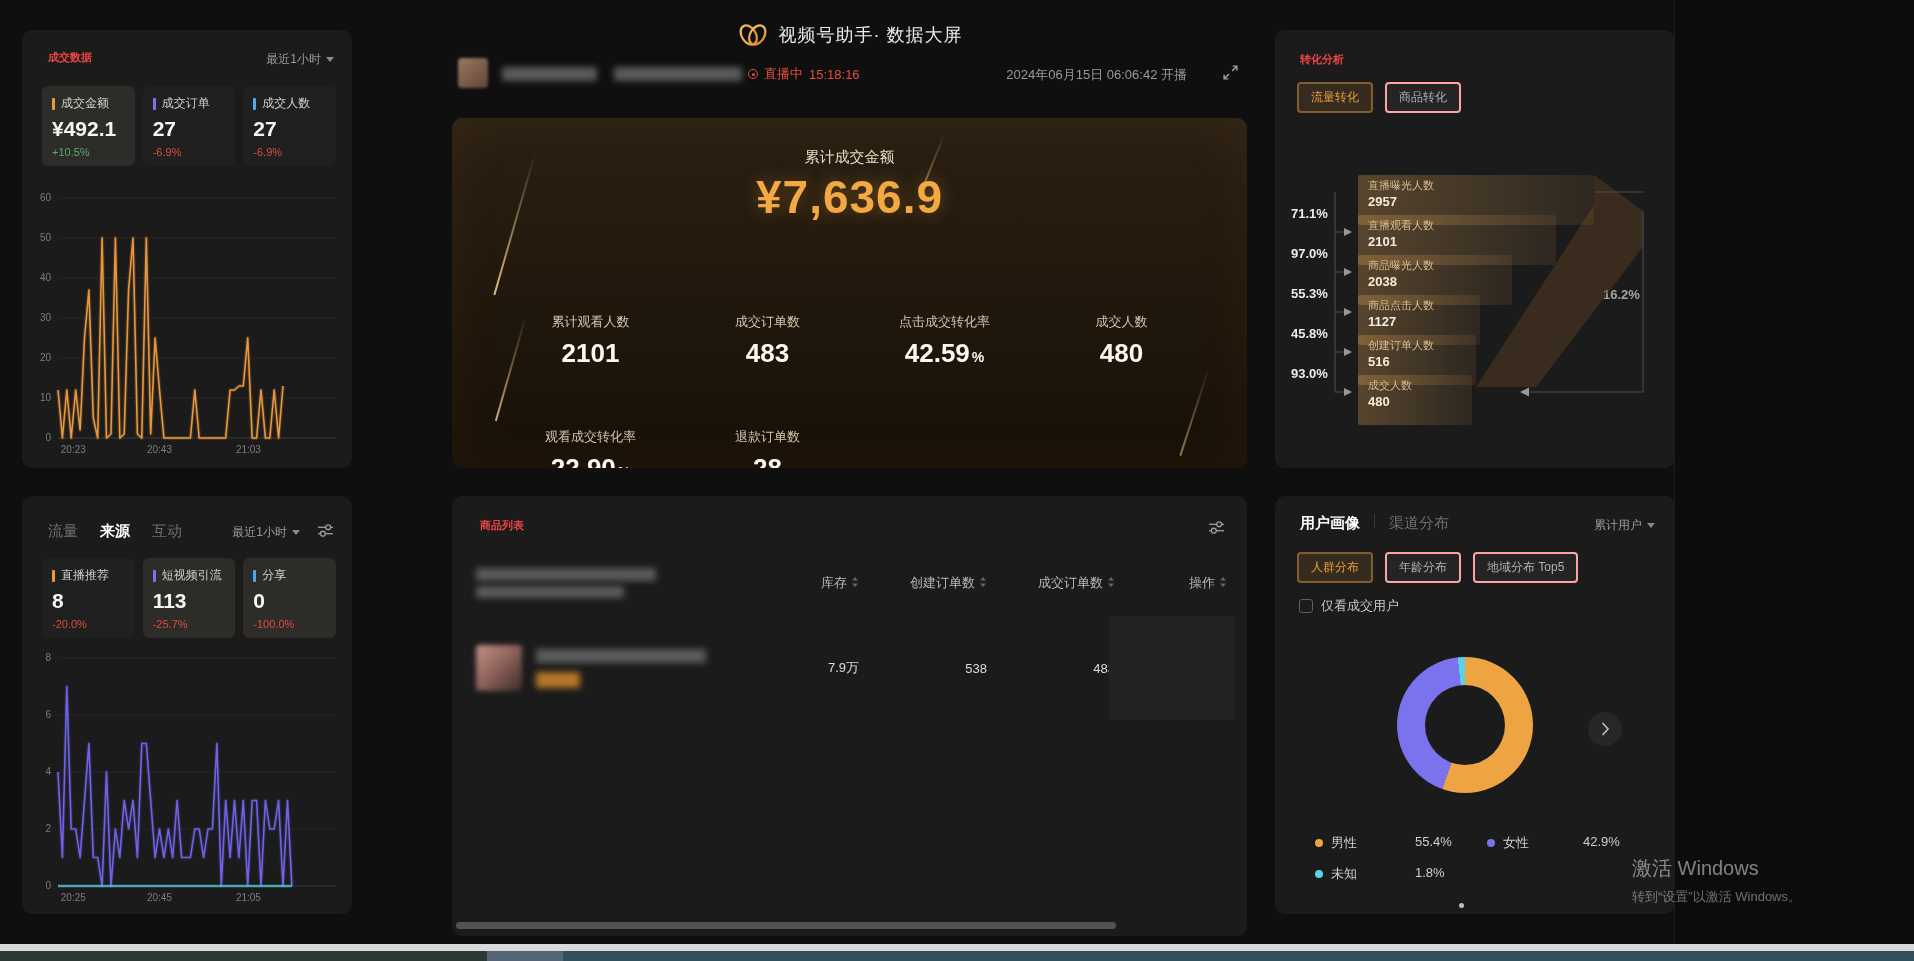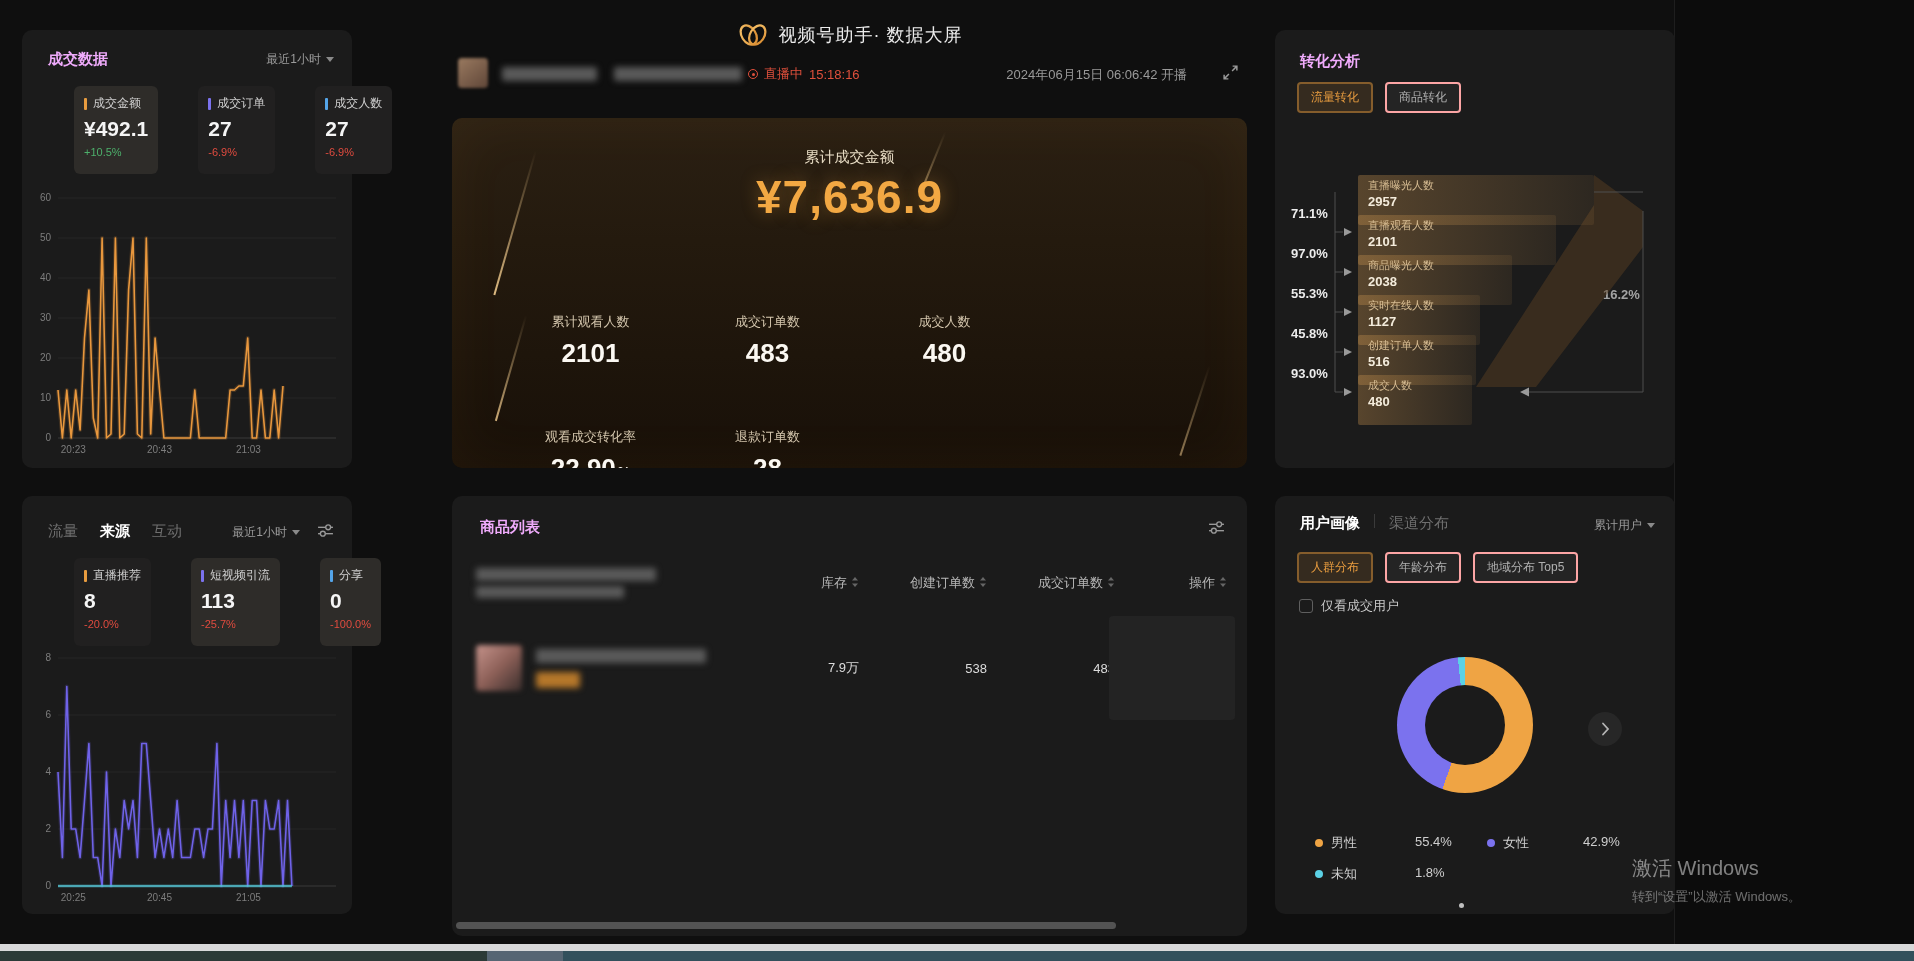--- a/index.html
+++ b/index.html
@@ -1,27 +1,27 @@
 <!DOCTYPE html>
 <html><head>
 <meta charset="utf-8">
 <style>
   * { margin:0; padding:0; box-sizing:border-box; }
   html,body { width:1914px; height:961px; overflow:hidden; background:#0f0f0f;
     font-family:"Liberation Sans","DejaVu Sans",sans-serif; color:#e6e6e6; }
   #stage { position:relative; width:1914px; height:961px; }
 
   .panel { position:absolute; background:#1b1b1b; border-radius:10px; }
-  .p-title { font-size:15px; font-weight:bold; color:#f0abfc; }
+  .p-title { font-size:11px; font-weight:bold; color:#ef4444; }
   .range { font-size:12px; color:#9b9b9b; display:flex; align-items:center; gap:5px; cursor:pointer; }
   .caret { width:0; height:0; border-left:4px solid transparent; border-right:4px solid transparent; border-top:5px solid #8a8a8a; display:inline-block; }
 
   
   .cards { position:absolute; left:20px; right:16px; display:flex; gap:8px; }
-  .metric-card { flex:1; background:#212020; border-radius:6px; padding:9px 10px 16px; cursor:pointer;margin-left:32px; }
+  .metric-card { flex:1; background:#212020; border-radius:6px; padding:9px 10px 8px; cursor:pointer; }
   .metric-card.active { background:#2e2c29; }
   .mc-head { display:flex; align-items:center; gap:6px; }
   .mc-bar { width:3px; height:12px; border-radius:1px; display:inline-block; }
   .mc-label { font-size:12px; color:#cfcfcf; white-space:nowrap; }
   .mc-value { font-size:21px; font-weight:bold; color:#f5f5f5; margin-top:5px; }
   .mc-delta { font-size:11px; margin-top:5px; }
   .mc-delta.up { color:#4db06b; } .mc-delta.down { color:#e04b3f; }
 
   .chart-svg { position:absolute; }
   .chart-svg text { font-size:10px; fill:#7d7d7d; }
@@ -161,20 +161,24 @@
     <div id="summary-title">累计成交金额</div>
     <div id="summary-amount">¥7,636.9</div>
     <div class="sum-grid" id="sum-row1" style="top:195px;">
         <div class="sum-item">
           <div class="sum-label">累计观看人数</div>
           <div class="sum-value">2101</div>
         </div>
         <div class="sum-item">
           <div class="sum-label">成交订单数</div>
           <div class="sum-value">483</div>
+        </div>
+        <div class="sum-item">
+          <div class="sum-label">点击成交转化率</div>
+          <div class="sum-value">42.59<span class="sum-suffix">%</span></div>
         </div>
         <div class="sum-item">
           <div class="sum-label">成交人数</div>
           <div class="sum-value">480</div>
         </div>
       </div>
     <div class="sum-grid" id="sum-row2" style="top:310px;">
         <div class="sum-item">
           <div class="sum-label">观看成交转化率</div>
           <div class="sum-value">22.90<span class="sum-suffix">%</span></div>
@@ -335,21 +339,21 @@
         </div>
         <div class="f-bar" style="top: 40px; left: 67px; width: 198px;">
           <div class="f-label">直播观看人数</div>
           <div class="f-value">2101</div>
         </div>
         <div class="f-bar" style="top: 80px; left: 67px; width: 154px;">
           <div class="f-label">商品曝光人数</div>
           <div class="f-value">2038</div>
         </div>
         <div class="f-bar" style="top: 120px; left: 67px; width: 122px;">
-          <div class="f-label">实时在线人数</div>
+          <div class="f-label">商品点击人数</div>
           <div class="f-value">1127</div>
         </div>
         <div class="f-bar" style="top: 160px; left: 67px; width: 118px;">
           <div class="f-label">创建订单人数</div>
           <div class="f-value">516</div>
         </div>
         <div class="f-bar" style="top: 200px; left: 67px; width: 114px;">
           <div class="f-label">成交人数</div>
           <div class="f-value">480</div>
         </div>

